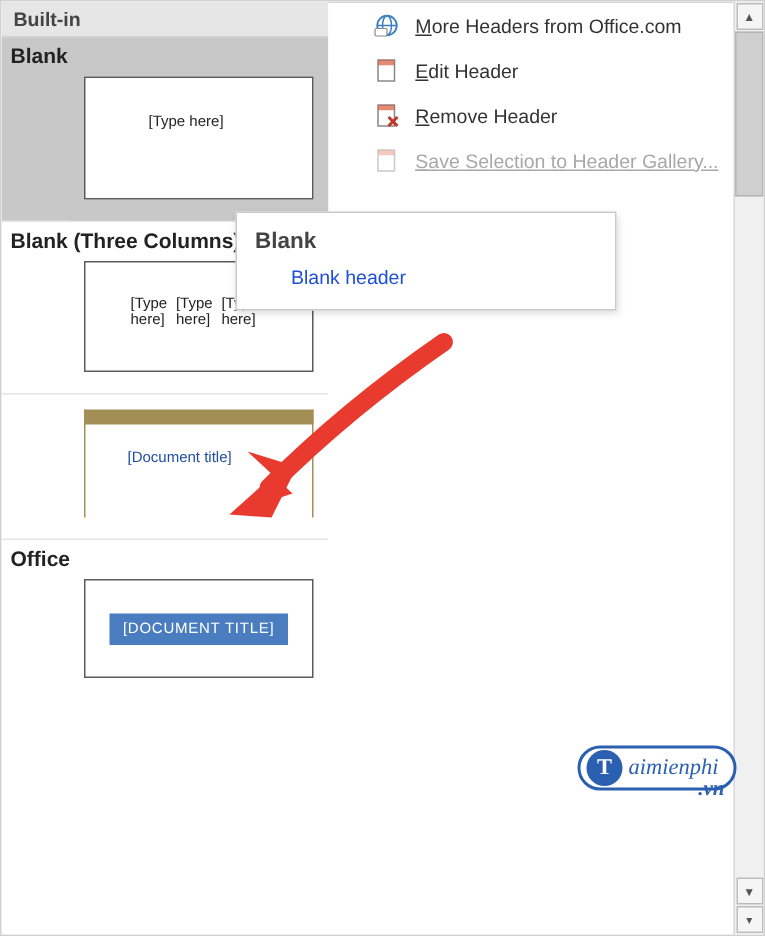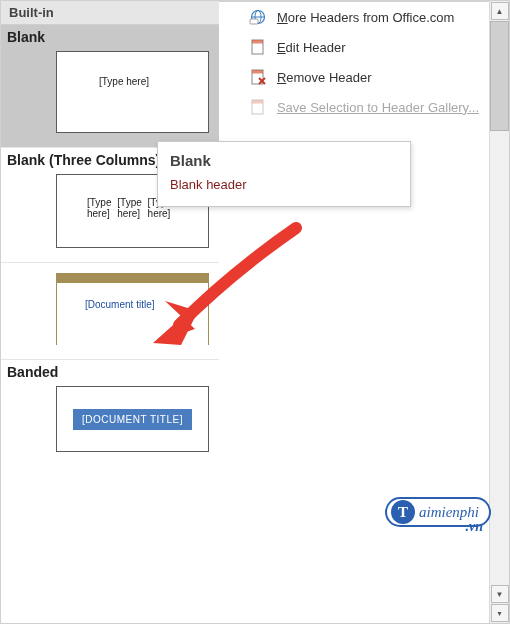--- a/index.html
+++ b/index.html
@@ -194,21 +194,22 @@
     z-index: 50;
   }
   .tooltip .tt-title {
     font-size: 15px;
     font-weight: 600;
     color: #444;
     margin-bottom: 8px;
   }
   .tooltip .tt-desc {
     font-size: 13px;
-    color: #7f1d1d;
+    color: #1d4ed8;
+    margin-left: 24px;
   }
 
   
   .arrow-annot {
     position: absolute;
     top: 212px;
     left: 140px;
     z-index: 40;
     pointer-events: none;
   }
@@ -285,21 +286,21 @@
 
       <div class="item-section">
         <div class="preview-wrap">
           <div class="preview-austin">
             <span class="doctitle">[Document title]</span>
           </div>
         </div>
       </div>
 
       <div class="item-section" style="border-bottom:none;">
-        <div class="item-title">Banded</div>
+        <div class="item-title">Office</div>
         <div class="preview-wrap" style="padding-bottom:4px;">
           <div class="preview-box preview-banded">
             <div class="banded-bar">[DOCUMENT TITLE]</div>
           </div>
         </div>
       </div>
 
     </div>
 
     <div class="menu-footer">

